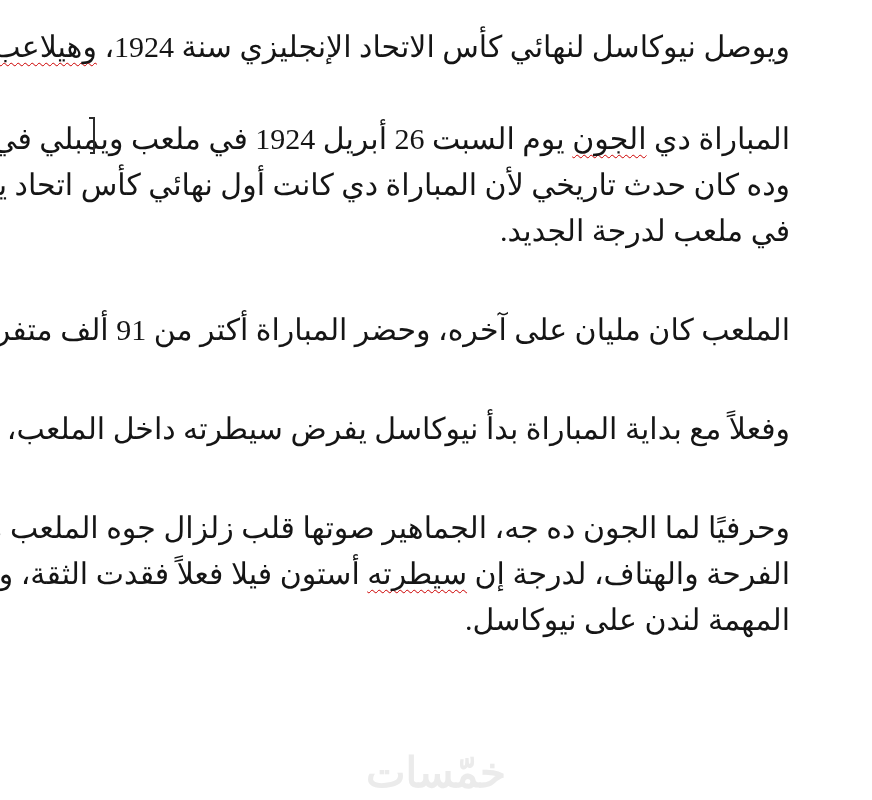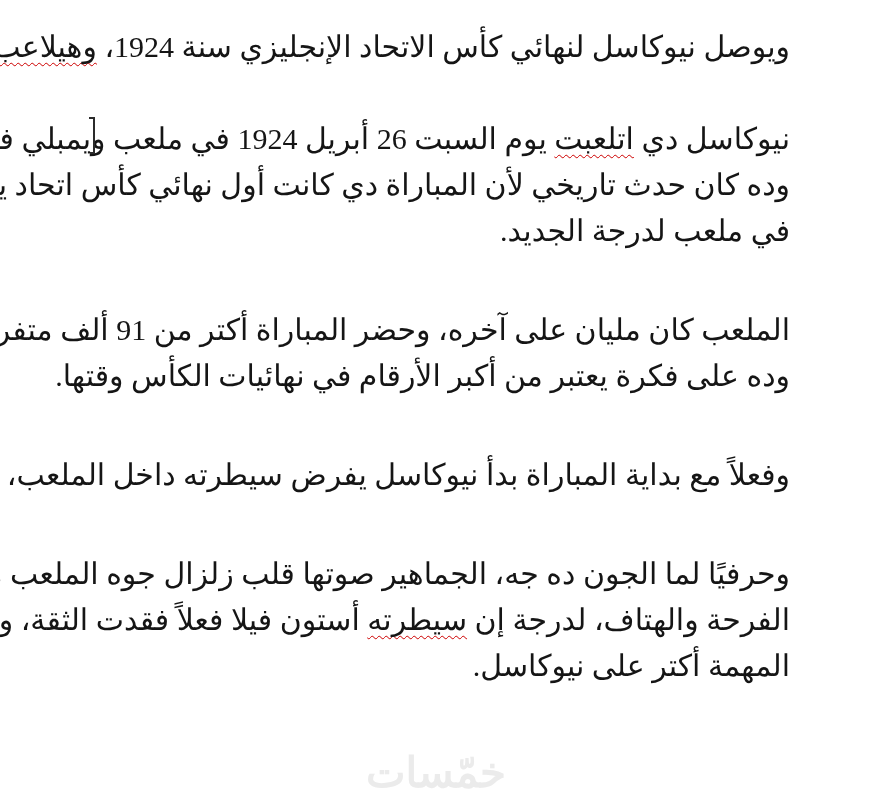--- a/index.html
+++ b/index.html
@@ -47,35 +47,34 @@
 </head>
 <body>
 
 <div class="page">
 
   <div class="doc" dir="rtl">
       <div class="para">
         <div class="line"><span>ويوصل نيوكاسل لنهائي كأس الاتحاد الإنجليزي سنة 1924، </span><span class="misspell">وهيلاعب</span></div>
       </div>
       <div class="para">
-        <div class="line"><span>نيوكاسل دي </span><span class="misspell">اتلعبت</span><span> يوم السبت 26 أبريل 1924 في ملعب ويمبلي في لندن،</span></div>
+        <div class="line"><span>المباراة دي </span><span class="misspell">الجون</span><span> يوم السبت 26 أبريل 1924 في ملعب ويمبلي في لندن،</span></div>
         <div class="line"><span>وده كان حدث تاريخي لأن المباراة دي كانت أول نهائي كأس اتحاد يتلعب</span></div>
         <div class="line"><span>في ملعب لدرجة الجديد.</span></div>
       </div>
       <div class="para">
         <div class="line"><span>الملعب كان مليان على آخره، وحضر المباراة أكتر من 91 ألف متفرج،</span></div>
-        <div class="line"><span>وده على فكرة يعتبر من أكبر الأرقام في نهائيات الكأس وقتها.</span></div>
       </div>
       <div class="para">
         <div class="line"><span>وفعلاً مع بداية المباراة بدأ نيوكاسل يفرض سيطرته داخل الملعب، لحد ما</span></div>
       </div>
       <div class="para">
         <div class="line"><span>وحرفيًا لما الجون ده جه، الجماهير صوتها قلب زلزال جوه الملعب من</span></div>
         <div class="line"><span>الفرحة والهتاف، لدرجة إن </span><span class="misspell">سيطرته</span><span> أستون فيلا فعلاً فقدت الثقة، وده سهل</span></div>
-        <div class="line"><span>المهمة أكتر على نيوكاسل.</span></div>
+        <div class="line"><span>المهمة لندن على نيوكاسل.</span></div>
       </div>
     </div>
 
   <div class="caret"></div>
 
   <div class="watermark">خمّسات</div>
 
 </div>
 
 </body></html>

